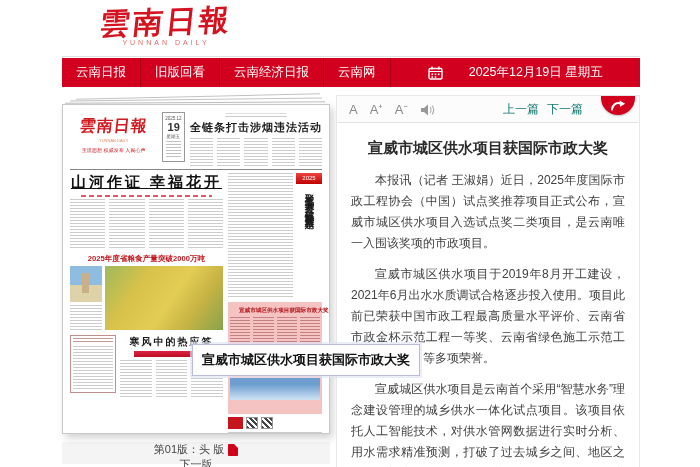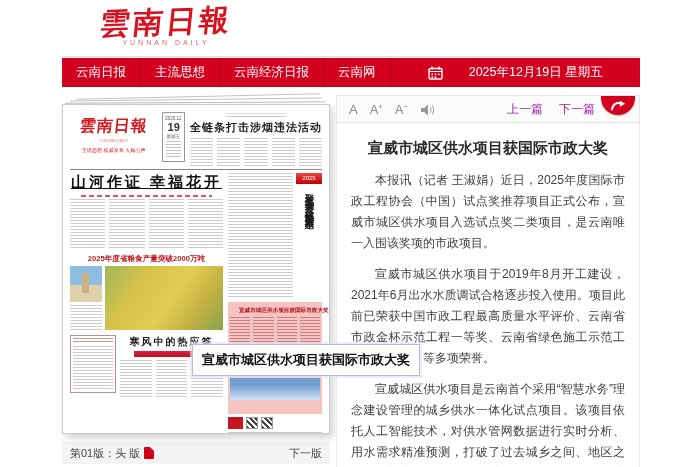--- a/index.html
+++ b/index.html
@@ -102,33 +102,33 @@
   .pink-lines { display:flex; gap:3px; height:58px; margin-top:2px; }
   .pink-lines div { flex:1; }
   .pink-photo { height:22px; margin-top:3px; background:linear-gradient(#6f9fd0 30%, #cfe3f5); }
   .qr-row { display:flex; gap:3px; margin-top:3px; align-items:center; }
   .qr-red { width:15px; height:12px; background:#c4161c; }
   .qr { width:12px; height:12px; background:repeating-linear-gradient(45deg,#444 0 2px,#fff 2px 4px); border:1px solid #999; }
   .rt-fill { height:14px; margin-top:3px; }
 
   
   .pager { margin-top:8px; height:22px; background:#f4f4f4; display:flex; align-items:center;
-           justify-content:space-between; padding:0 8px; font-size:11px; color:#444; }
+           justify-content:space-between; padding:0 8px; font-size:11px; color:#444;flex-direction:column; }
   .pager-left { display:flex; align-items:center; gap:4px; }
   .pdf-ico { position:relative; width:10px; height:12px; background:#d0021b; border-radius:1px; cursor:pointer; }
   .pdf-ico::after { content:""; position:absolute; top:0; right:0; border-left:4px solid transparent; border-top:4px solid #fff; }
   .next-page { cursor:pointer; color:#444; }
 
   
   .panel { position:relative; border:1px solid #e8e8e8; background:#fff; min-height:345px; }
   .toolbar { height:27px; display:flex; align-items:center; padding:0 12px; gap:12px;
              border-bottom:1px solid #e3e3e3; background:#fcfcfc; color:#8a8a8a; font-size:13px; }
   .tb-btn { cursor:pointer; line-height:27px; }
   .tb-spacer { flex:1; }
-  .tb-nav { display:flex; gap:16px; font-size:12px; color:#a21caf; margin-right:32px; }
+  .tb-nav { display:flex; gap:8px; font-size:12px; color:#0f766e; margin-right:44px; }
   .tb-nav span { cursor:pointer; }
   .return-btn { position:absolute; top:0; right:4px; width:34px; height:19px; background:#d2001e;
                 border-radius:0 0 17px 17px; display:flex; align-items:center; justify-content:center;
                 cursor:pointer; box-shadow:0 1px 2px rgba(0,0,0,.25); z-index:5; }
   .article-body { padding:10px 14px 8px; }
   .a-title { font-size:15px; font-weight:bold; color:#2b2b2b; text-align:center; margin:6px 0 12px; }
   .a-p { font-size:12px; color:#404040; line-height:21px; text-indent:2em; text-align:justify; margin-bottom:10px; }
 
   
   .tooltip { position:absolute; left:130px; top:249px; width:228px; height:32px; background:#fdfdfe;
@@ -146,21 +146,21 @@
       <div class="logo-sub">YUNNAN DAILY</div>
     </div>
     <div class="header-line"></div>
   </div>
 
   <div class="nav">
     <div class="nav-item">
         <span>云南日报</span>
       </div>
     <div class="nav-item">
-        <span>主流思想</span>
+        <span>旧版回看</span>
       </div>
     <div class="nav-item">
         <span>云南经济日报</span>
       </div>
     <div class="nav-item">
         <span>云南网</span>
       </div>
     <div class="nav-date">
       <span class="cal-ico">
         <svg width="15" height="14" viewBox="0 0 15 14">

